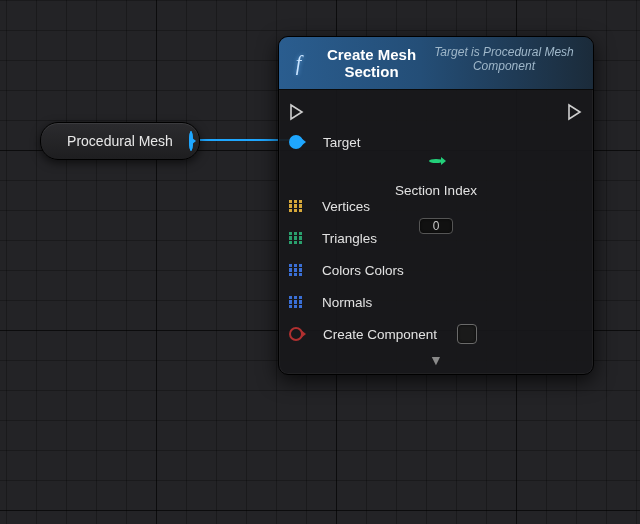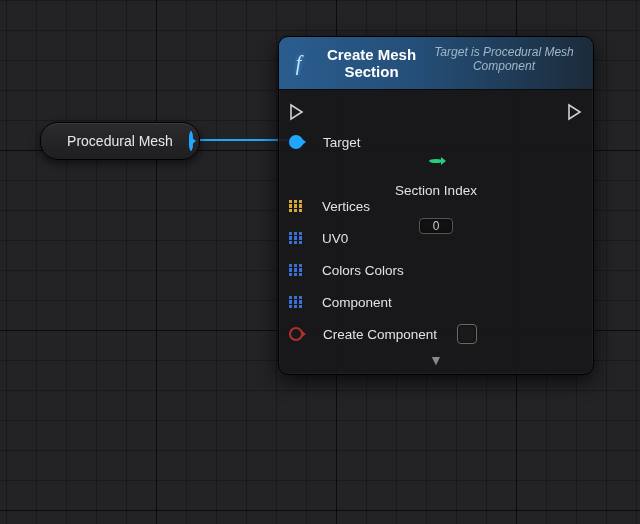--- a/index.html
+++ b/index.html
@@ -151,65 +151,65 @@
             <span></span>
             <span></span>
             <span></span>
             <span></span>
             <span></span>
             <span></span>
           </span>
         <span class="pin-label">Vertices</span>
       </div>
 
+      <div class="pin-row">
+        <span class="grid-pin gp-teal">
+            <span></span>
+            <span></span>
+            <span></span>
+            <span></span>
+            <span></span>
+            <span></span>
+            <span></span>
+            <span></span>
+            <span></span>
+          </span>
+        <span class="pin-label">Triangles</span>
+      </div>
+
 
 
       <div class="pin-row">
         <span class="grid-pin gp-blue">
             <span></span>
             <span></span>
             <span></span>
             <span></span>
             <span></span>
             <span></span>
             <span></span>
             <span></span>
             <span></span>
           </span>
-        <span class="pin-label">UV0</span>
+        <span class="pin-label">Colors Colors</span>
       </div>
 
       <div class="pin-row">
         <span class="grid-pin gp-blue">
             <span></span>
             <span></span>
             <span></span>
             <span></span>
             <span></span>
             <span></span>
             <span></span>
             <span></span>
             <span></span>
           </span>
-        <span class="pin-label">Colors Colors</span>
-      </div>
-
-      <div class="pin-row">
-        <span class="grid-pin gp-blue">
-            <span></span>
-            <span></span>
-            <span></span>
-            <span></span>
-            <span></span>
-            <span></span>
-            <span></span>
-            <span></span>
-            <span></span>
-          </span>
-        <span class="pin-label">Component</span>
+        <span class="pin-label">Normals</span>
       </div>
 
       <div class="pin-row pin-bool">
         <span class="circle-pin hollow">
             <span class="tail"></span>
           </span>
         <span class="pin-label">Create Component</span>
         <span class="check-box"></span>
       </div>
 

